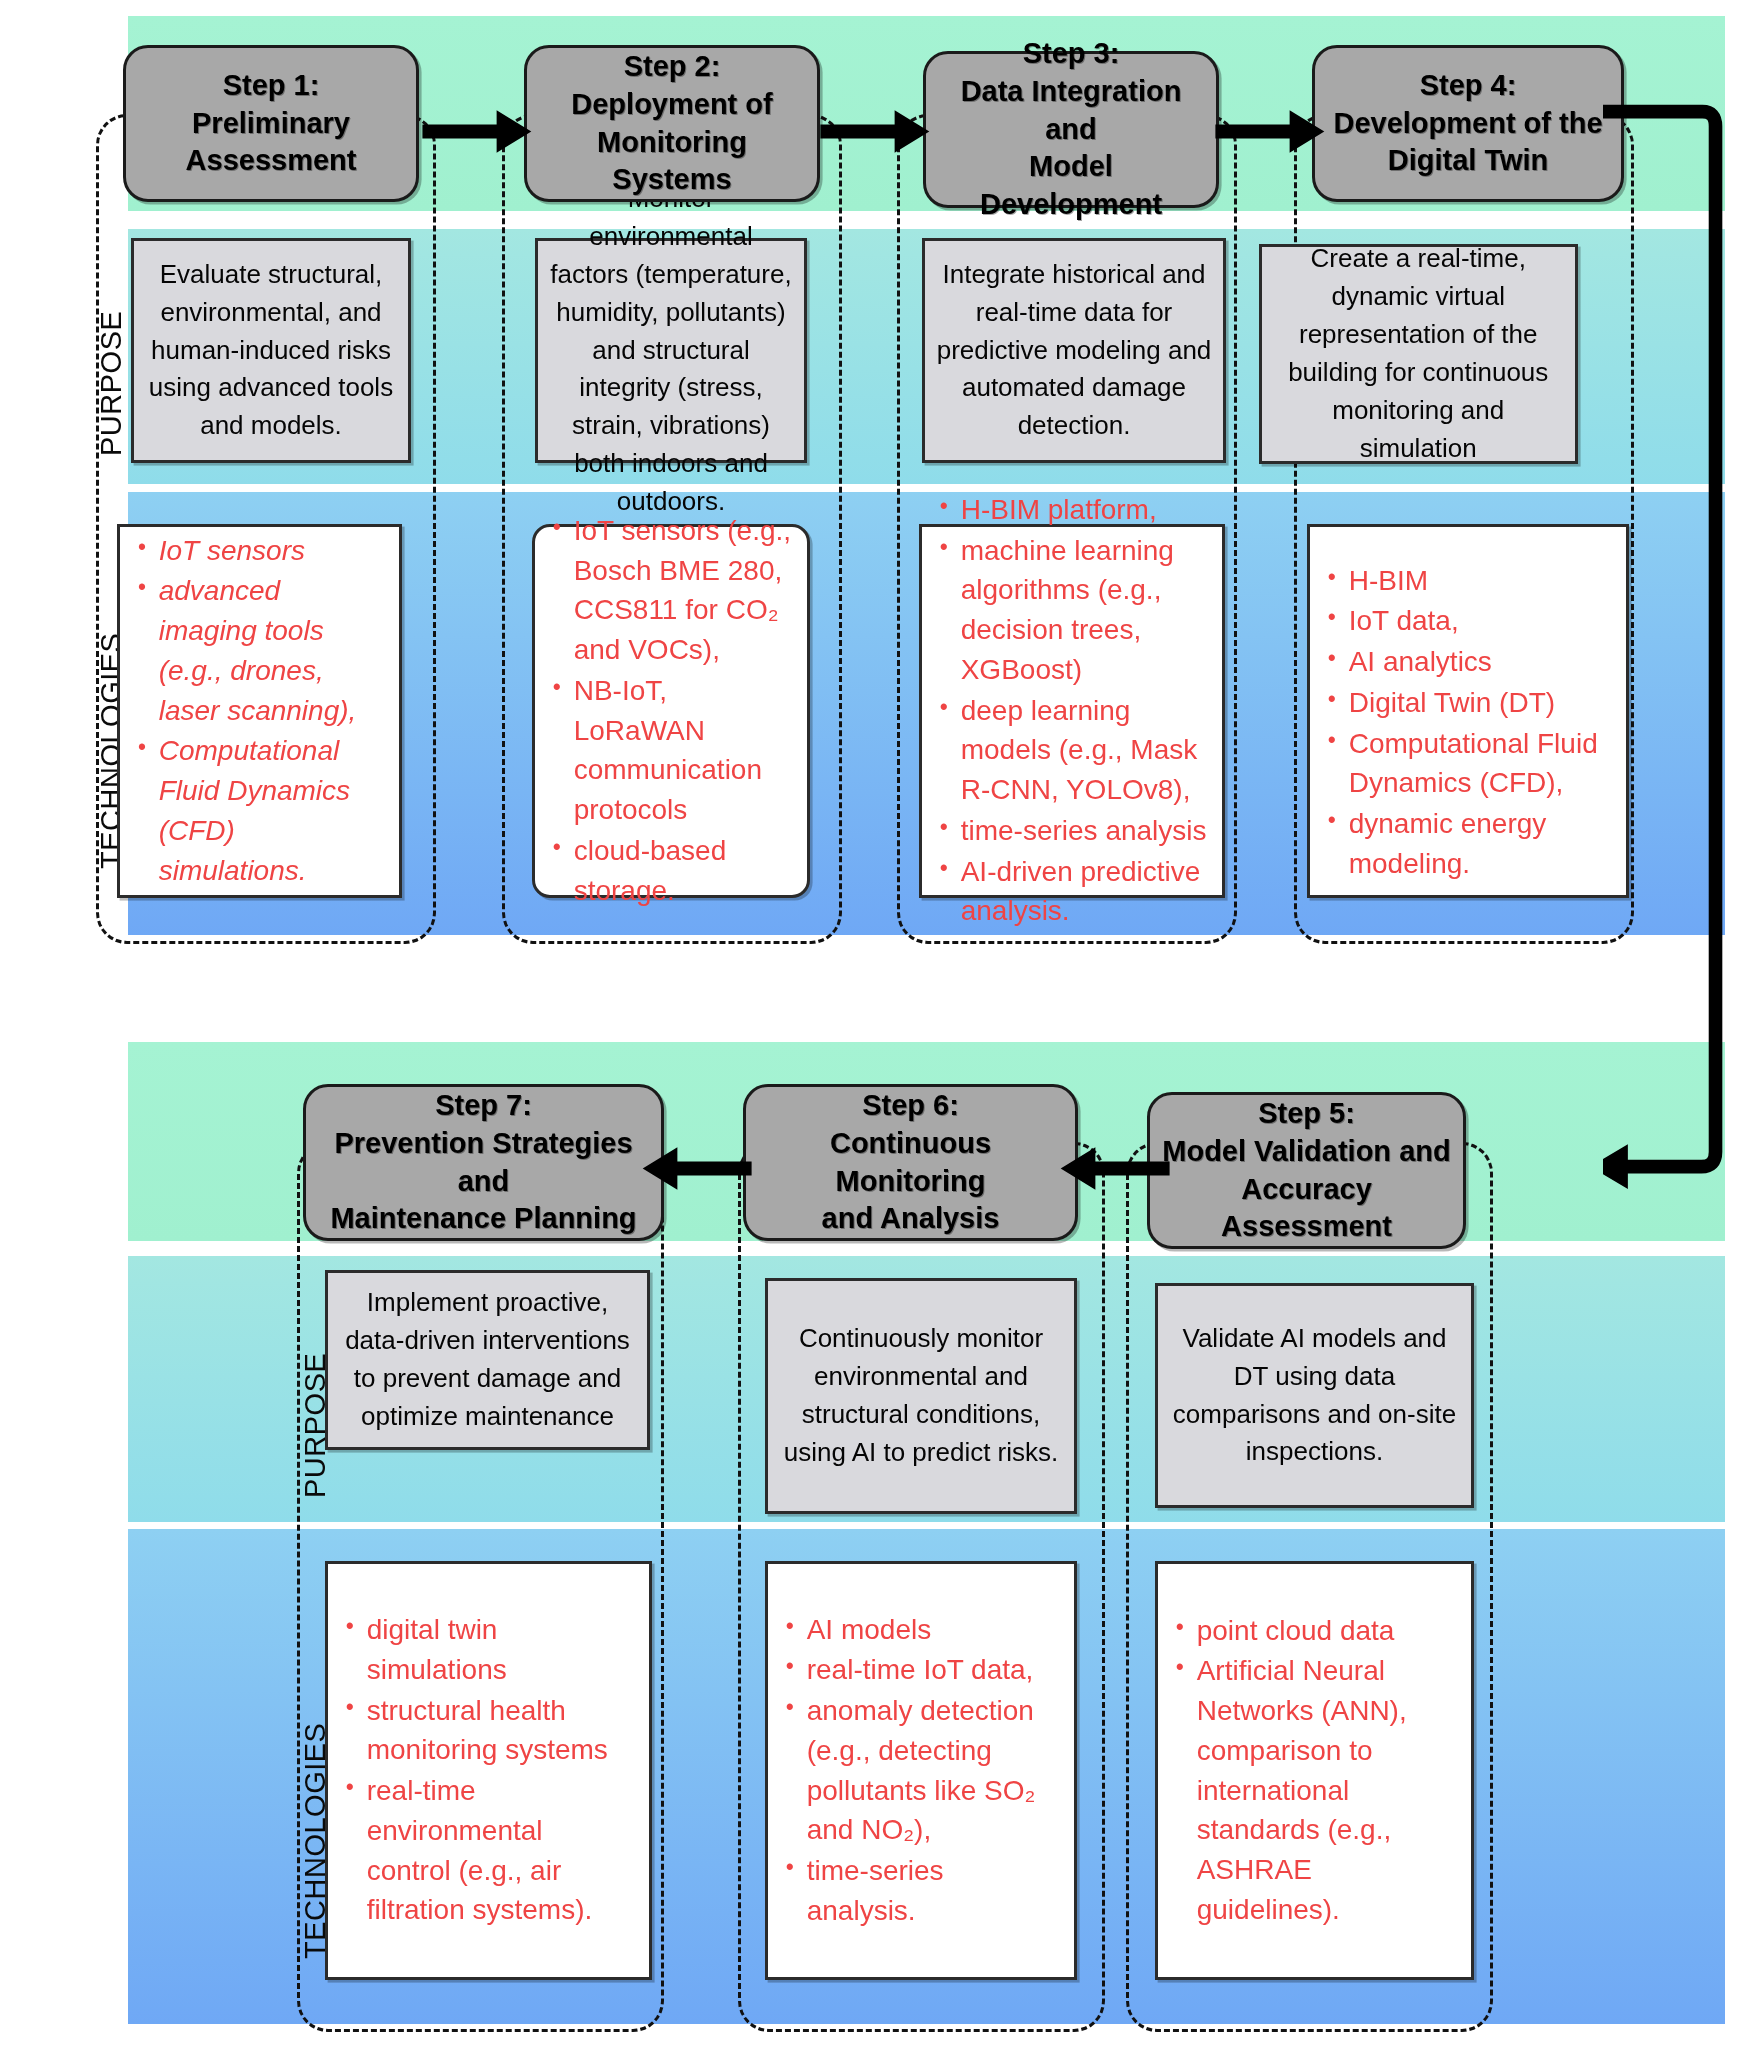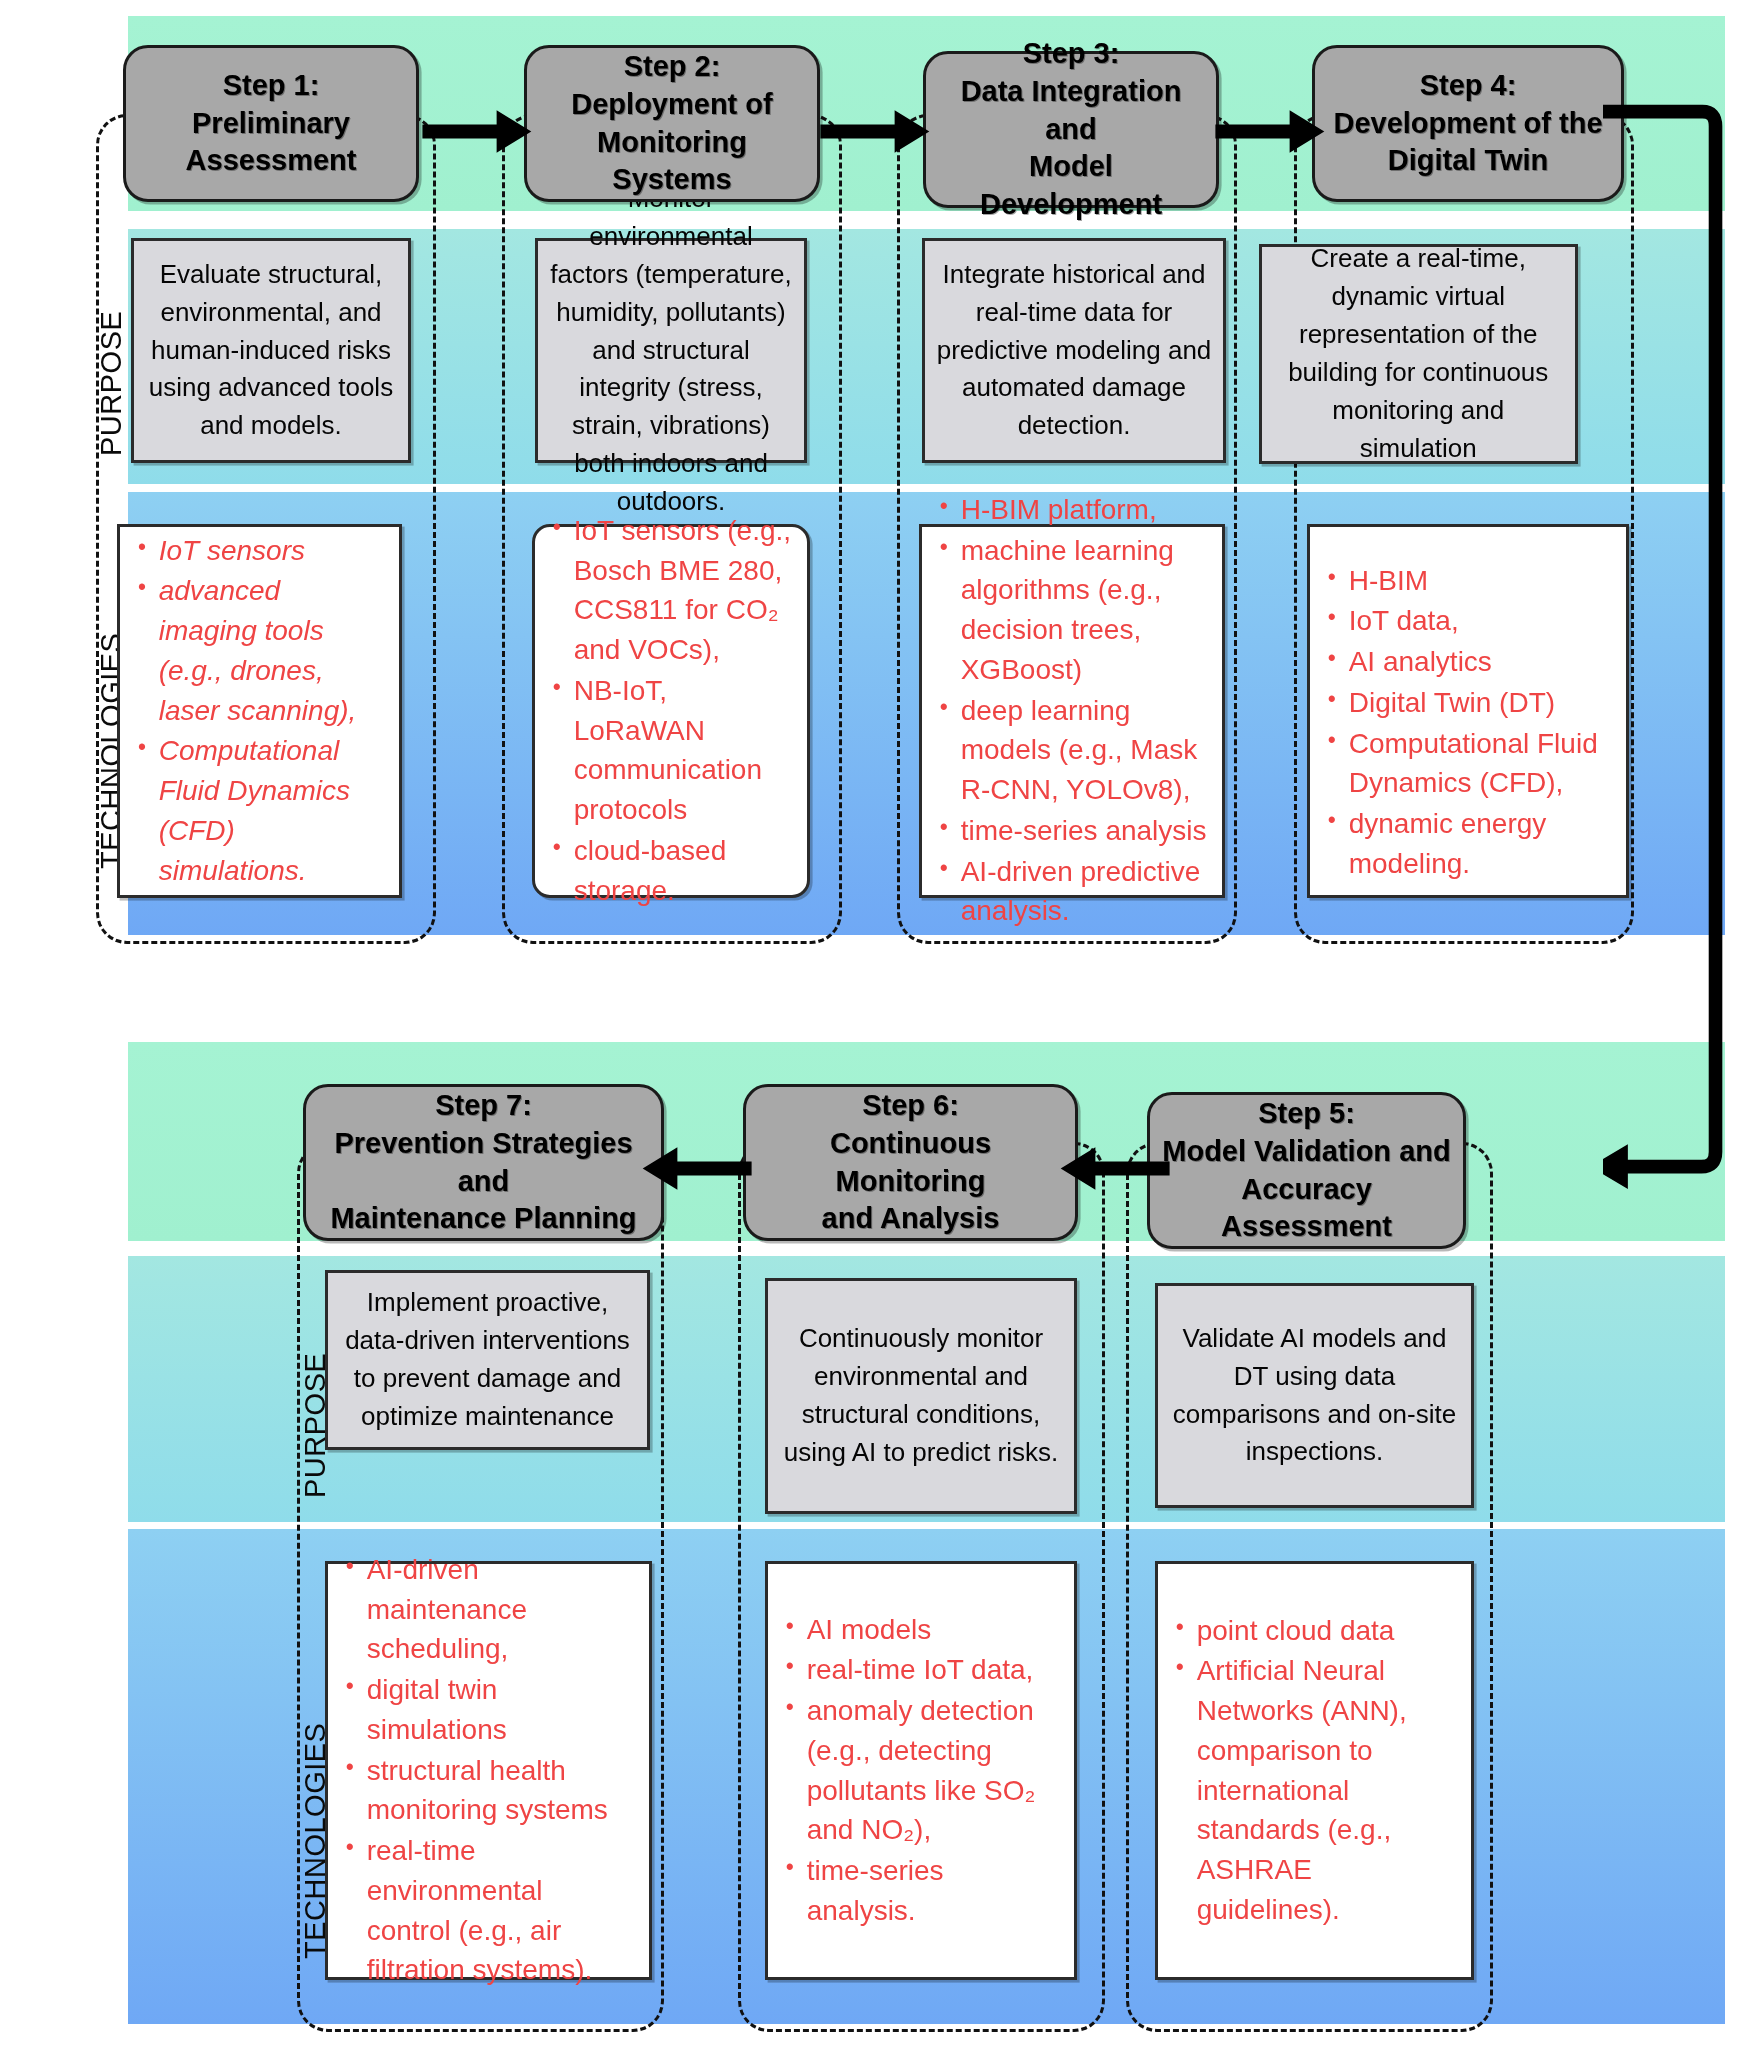--- a/index.html
+++ b/index.html
@@ -281,21 +281,20 @@
   </div>
   <div class="purpose-box" style="left:765px; top:1254px; width:312px; height:236px;margin-top:24px;">
     <div class="ptxt">Continuously monitor environmental and structural conditions, using AI to predict risks.</div>
   </div>
   <div class="purpose-box" style="left:1155px; top:1283px; width:319px; height:225px;">
     <div class="ptxt">Validate AI models and DT using data comparisons and on-site inspections.</div>
   </div>
 
   <div class="tech-box" style="left:325px;  top:1561px; width:327px; height:419px;">
     <ul>
-      <li> AI-driven maintenance scheduling,</li>
       <li>digital twin simulations</li>
       <li> structural health monitoring systems</li>
       <li> real-time environmental control (e.g., air filtration systems).</li>
     </ul>
   </div>
   <div class="tech-box" style="left:765px; top:1561px; width:312px; height:419px;">
     <ul>
       <li>AI models</li>
       <li>real-time IoT data,</li>
       <li>anomaly detection (e.g., detecting pollutants like SO₂ and NO₂),</li>

